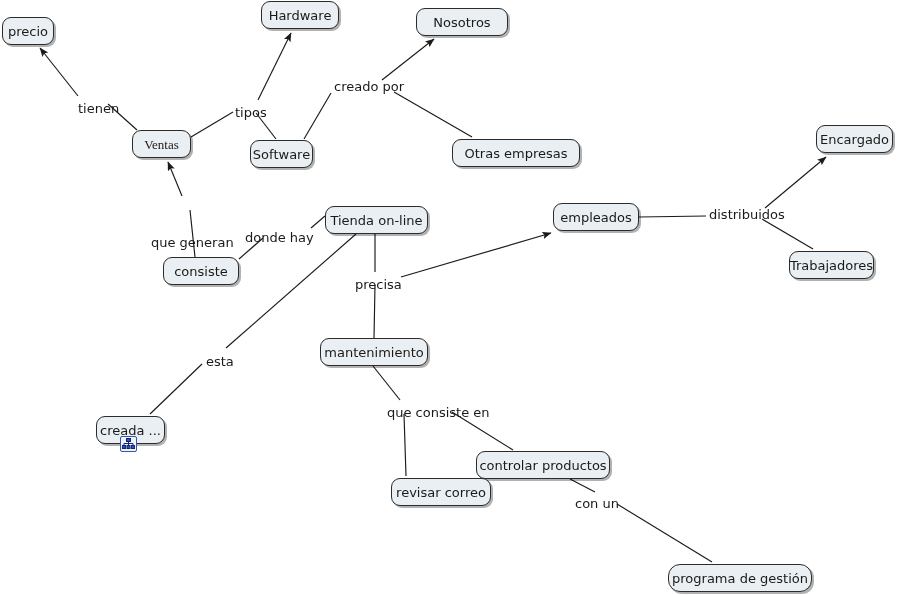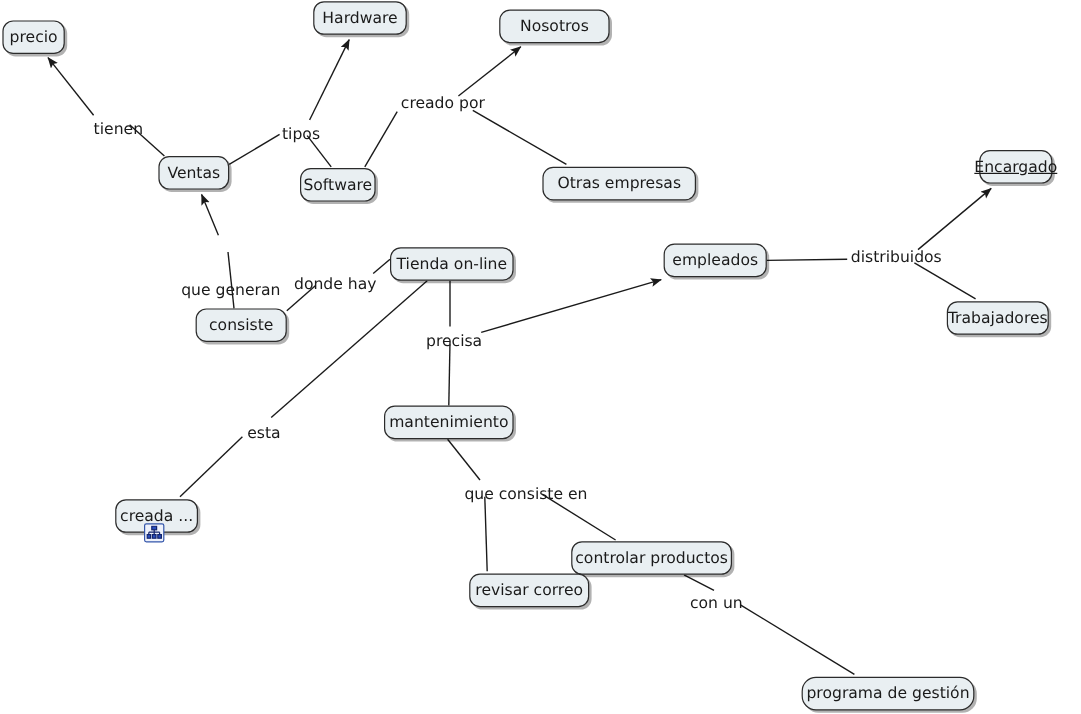--- a/index.html
+++ b/index.html
@@ -107,24 +107,24 @@
         <line x1="452" y1="412" x2="513" y2="450" stroke="#1a1a1a" stroke-width="1.15"></line>
         <line x1="570" y1="479" x2="595" y2="492" stroke="#1a1a1a" stroke-width="1.15"></line>
         <line x1="617" y1="504" x2="712" y2="562" stroke="#1a1a1a" stroke-width="1.15"></line>
       </g>
   </svg>
 
   <div id="nodes-group">
       <div class="node" style="left: 2px; top: 17px; width: 52px; height: 28px;">precio</div>
       <div class="node" style="left: 261px; top: 1px; width: 78px; height: 28px;">Hardware</div>
       <div class="node" style="left: 416px; top: 8px; width: 92px; height: 28px;">Nosotros</div>
-      <div class="node" style="left: 132px; top: 130px; width: 59px; height: 28px;">Ventas</div>
+      <div class="node" style="left: 132px; top: 130px; width: 59px; height: 28px; font-family: Liberation Serif, serif;">Ventas</div>
       <div class="node" style="left: 250px; top: 140px; width: 63px; height: 28px;">Software</div>
       <div class="node" style="left: 452px; top: 139px; width: 128px; height: 28px;">Otras empresas</div>
-      <div class="node" style="left: 816px; top: 125px; width: 61px; height: 28px; text-decoration: underline;">Encargado</div>
+      <div class="node" style="left: 816px; top: 125px; width: 77px; height: 28px;">Encargado</div>
       <div class="node" style="left: 325px; top: 206px; width: 103px; height: 28px;">Tienda on-line</div>
       <div class="node" style="left: 553px; top: 203px; width: 86px; height: 28px;">empleados</div>
       <div class="node" style="left: 789px; top: 251px; width: 85px; height: 28px;">Trabajadores</div>
       <div class="node" style="left: 163px; top: 257px; width: 76px; height: 28px;">consiste</div>
       <div class="node" style="left: 320px; top: 338px; width: 108px; height: 28px;">mantenimiento</div>
       <div class="node" style="left: 96px; top: 416px; width: 69px; height: 28px;">creada ...</div>
       <div class="node" style="left: 476px; top: 451px; width: 134px; height: 28px;">controlar productos</div>
       <div class="node" style="left: 347px; top: 478px; width: 100px; height: 28px; margin-left: 44px;">revisar correo</div>
       <div class="node" style="left: 668px; top: 564px; width: 144px; height: 28px; border-radius: 12px;">programa de gestión</div>
     </div>

